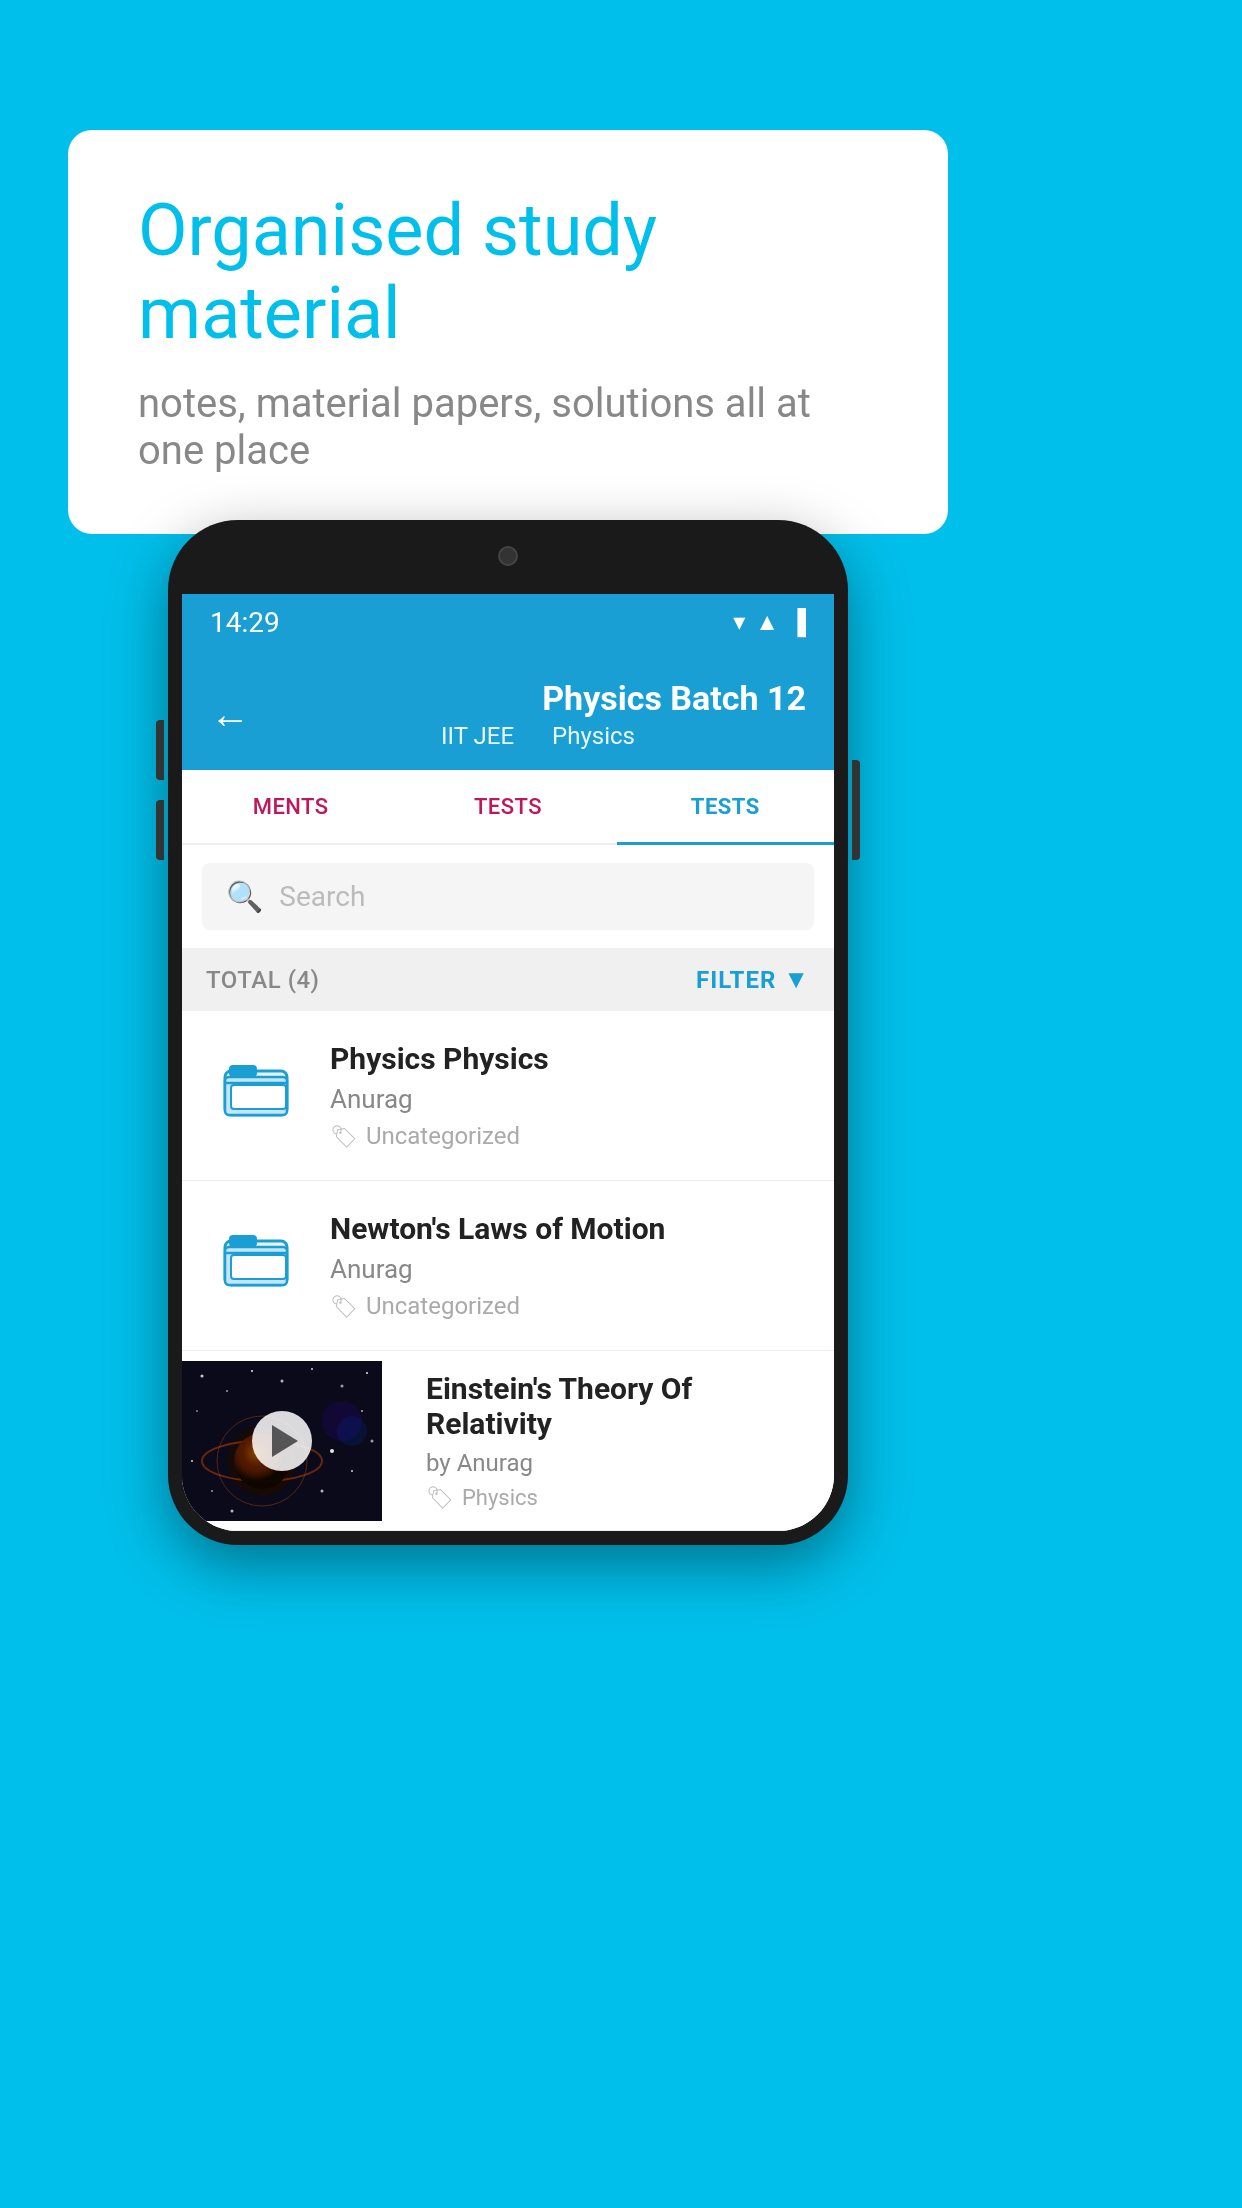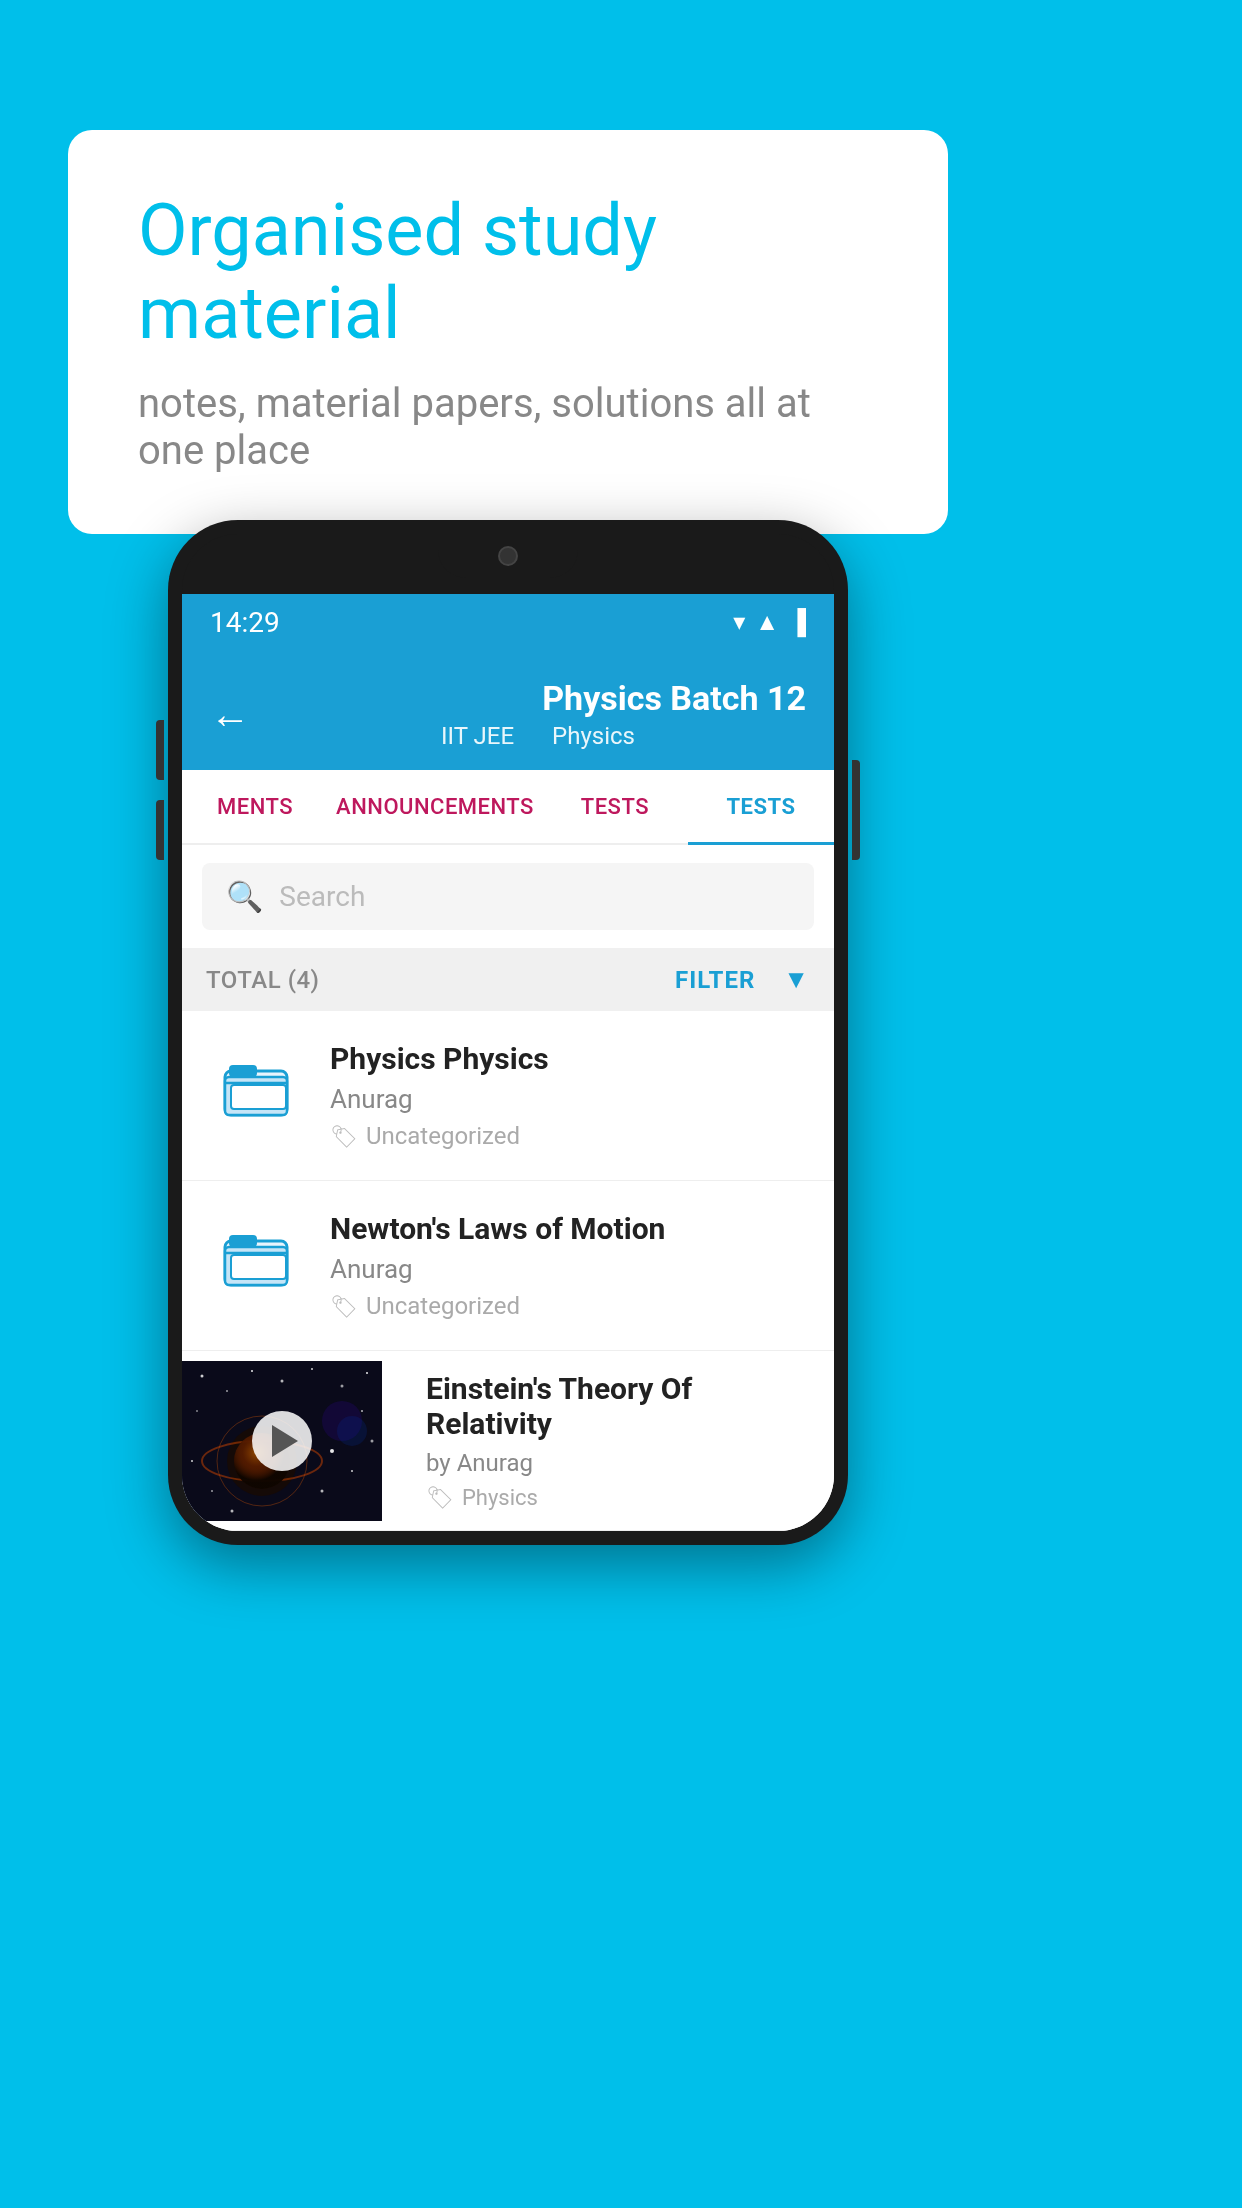--- a/index.html
+++ b/index.html
@@ -248,21 +248,21 @@
     .total-label {
       font-size: 24px;
       color: #888;
       font-weight: 500;
       letter-spacing: 0.5px;
     }
 
     .filter-btn {
       display: flex;
       align-items: center;
-      gap: 28px;
+      gap: 7px;
       color: #1a9fd4;
       font-size: 24px;
       font-weight: 700;
       letter-spacing: 1px;
       cursor: pointer;
     }
 
     .filter-icon {
       color: #1a9fd4;
       font-size: 26px;
@@ -455,23 +455,20 @@
               <span>IIT JEE</span>
               <span> </span>
               <span>Physics</span>
             </div>
           </div>
         </div>
 
         <div class="tabs">
           <div class="tab">
             <span>MENTS</span>
-          </div>
-          <div class="tab">
-            <span>ANNOUNCEMENTS</span>
           </div>
           <div class="tab">
             <span>TESTS</span>
           </div>
           <div class="tab active">
             <span>TESTS</span>
           </div>
         </div>
 
         <div class="search-container">

